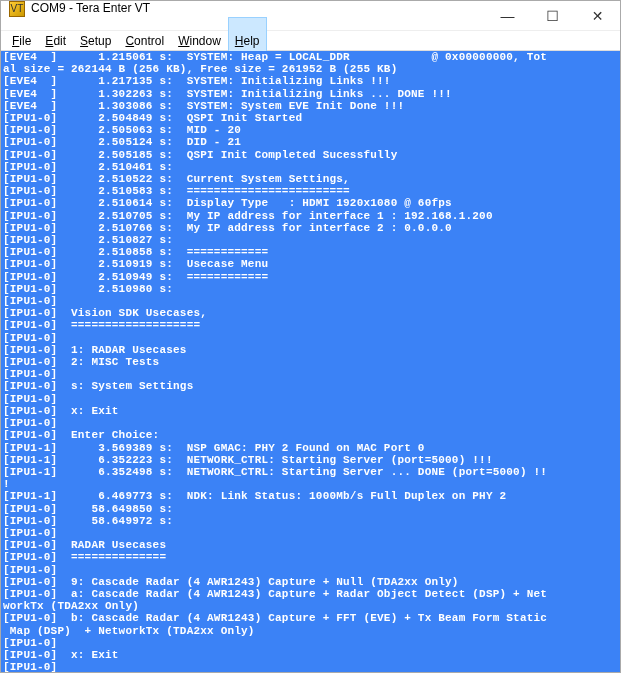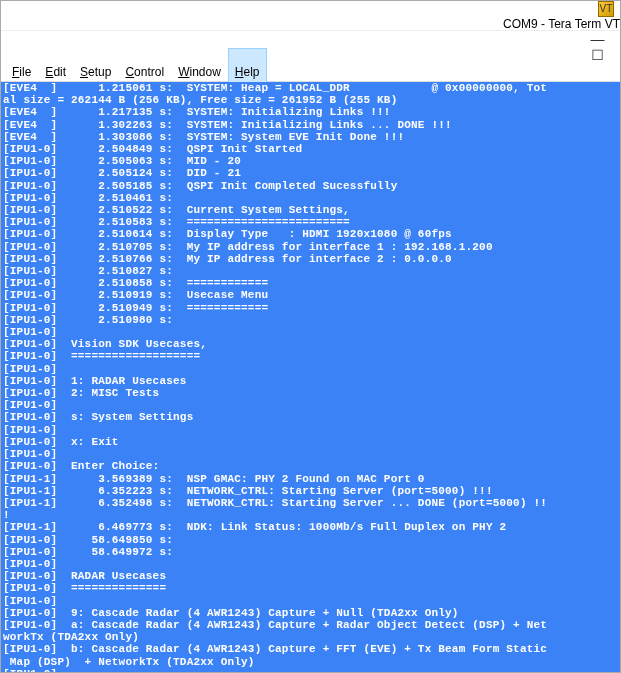--- a/index.html
+++ b/index.html
@@ -14,24 +14,23 @@
     width: 621px;
     height: 673px;
     background: #fff;
     border: 1px solid #aaa;
     display: flex;
     flex-direction: column;
   }
   .titlebar {
     height: 30px;
     display: flex;
-    align-items: flex-end;
+    align-items: flex-start;
     background: #fff;
     border-bottom: 1px solid #eee;
-    flex-direction: column;
   }
   .titlebar .app-icon {
     width: 16px;
     height: 16px;
     margin: 0 6px 0 8px;
     background: linear-gradient(135deg,#ffcc33 0%,#cc9900 100%);
     border: 1px solid #996600;
     font-size: 10px;
     line-height: 14px;
     text-align: center;
@@ -52,21 +51,20 @@
     color: #333;
     cursor: pointer;
   }
   .menubar {
     height: 20px;
     display: flex;
     align-items: center;
     background: #fff;
     padding: 0 4px;
     border-bottom: 1px solid #ddd;
-    margin-top: 31px;
   }
   .menubar .menuitem {
     font-size: 12px;
     padding: 1px 7px;
     cursor: pointer;
     color: #000;
   }
   .menubar .menuitem.active {
     background: #cce8ff;
     border: 1px solid #99d1ff;
@@ -88,21 +86,21 @@
   }
   .terminal .line { display:block; }
 </style>
 </head>
 <body>
 
 <div class="window">
 
   <div class="titlebar">
     <div class="app-icon">VT</div>
-    <div class="title">COM9 - Tera Term VT</div>
+    <div class="title">COM9 - Tera Enter VT</div>
     <div class="winbtn">—</div>
     <div class="winbtn">☐</div>
     <div class="winbtn close">✕</div>
   </div>
 
   <div class="menubar" id="menubar">
       <div class="menuitem"><span class="ul">F</span>ile</div>
       <div class="menuitem"><span class="ul">E</span>dit</div>
       <div class="menuitem"><span class="ul">S</span>etup</div>
       <div class="menuitem"><span class="ul">C</span>ontrol</div>

